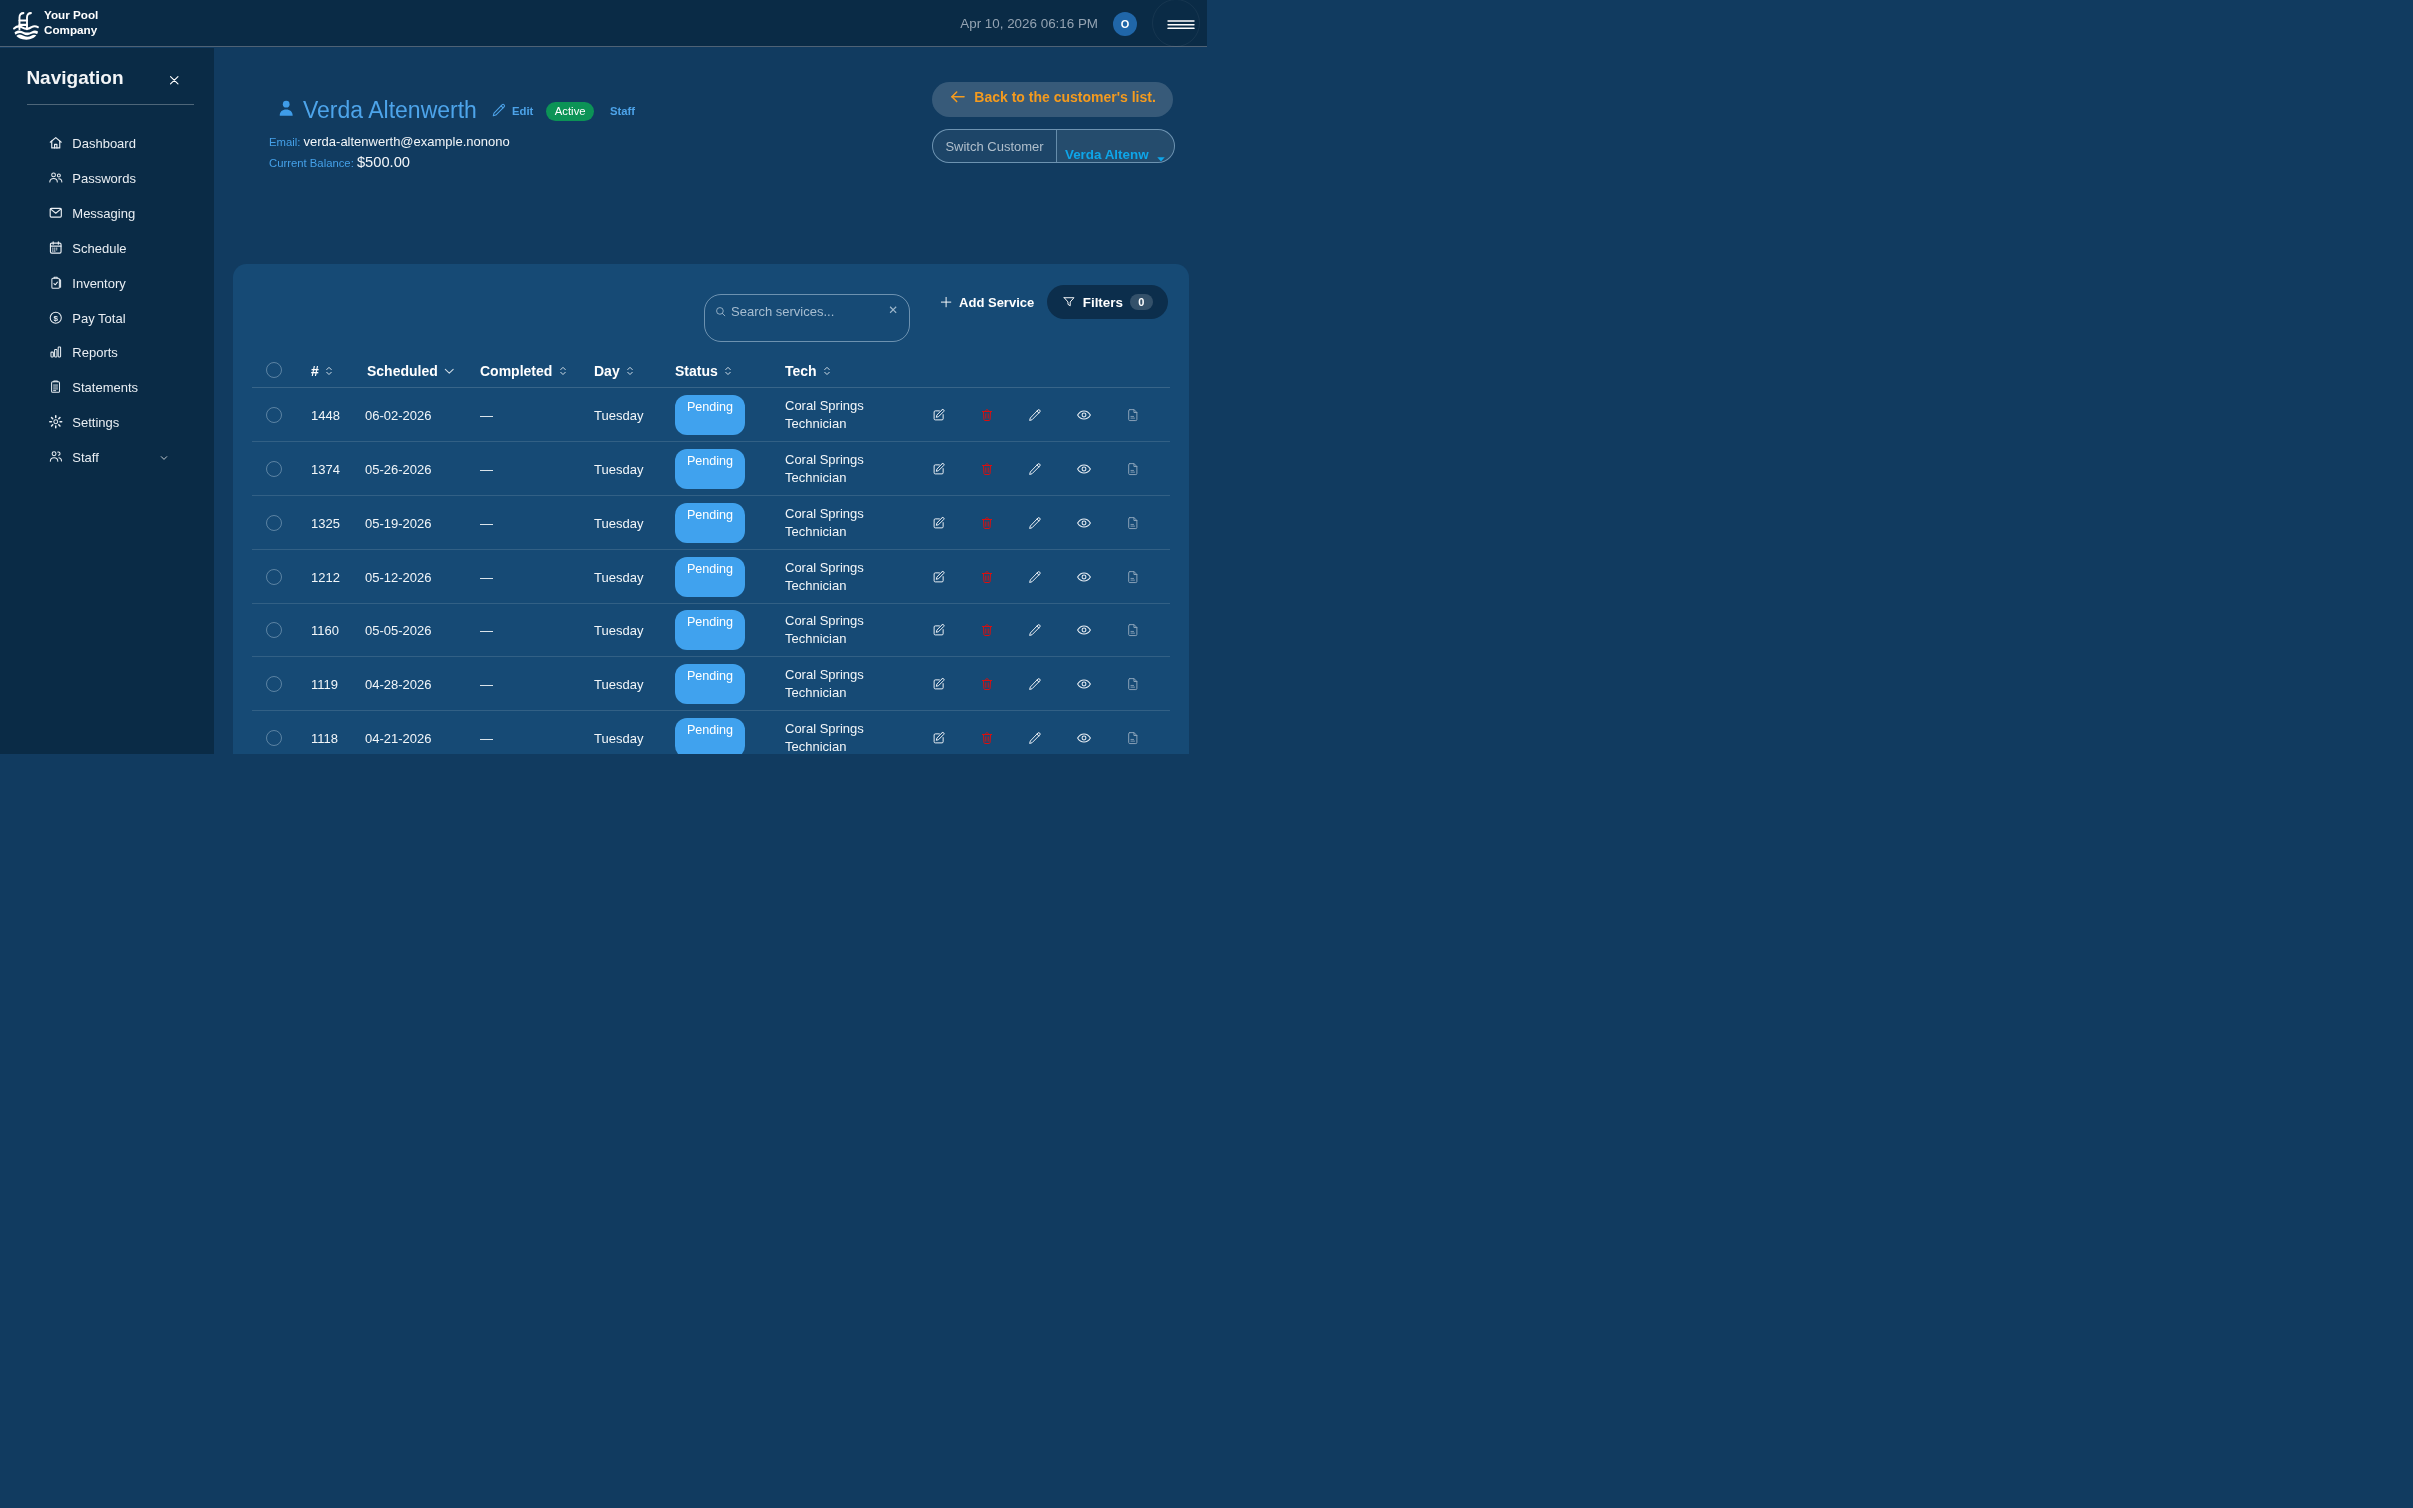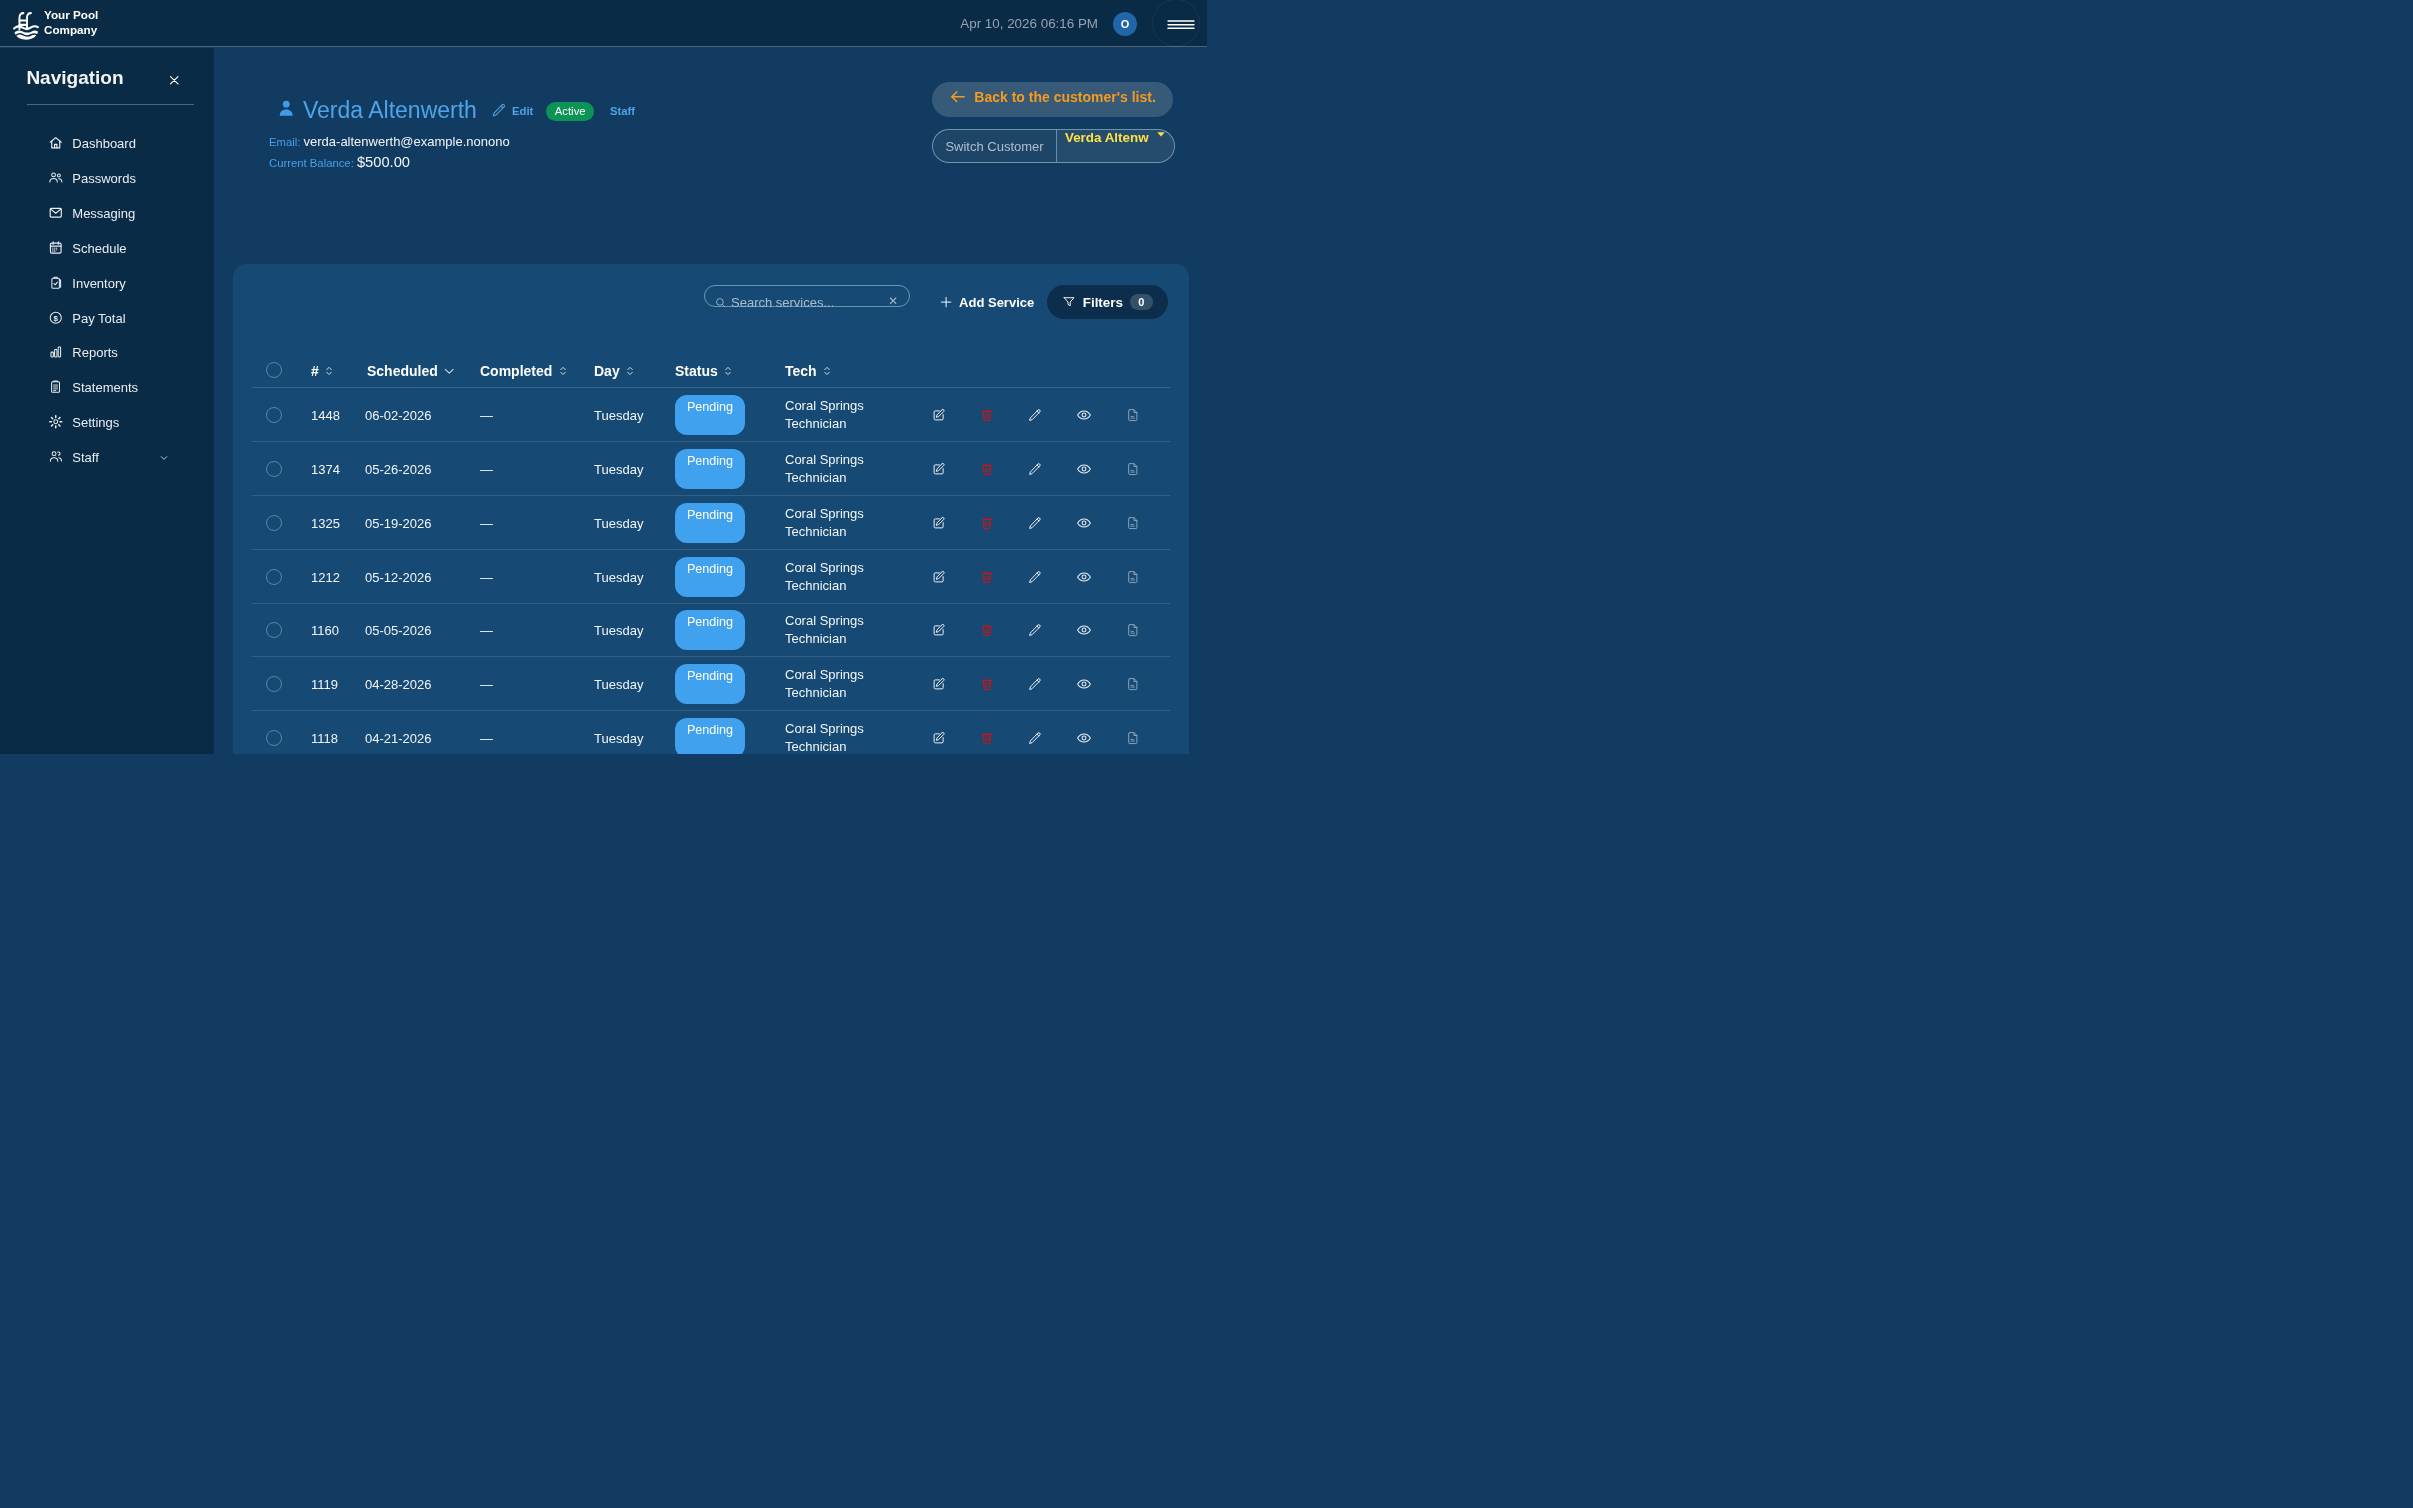--- a/index.html
+++ b/index.html
@@ -24,27 +24,27 @@
 #peditt{position:absolute;left:512px;top:105px;font-size:11.3px;font-weight:bold;color:#4da3e9}
 #pactive{position:absolute;left:546px;top:102px;height:19px;border-radius:9.6px;background:#0c9356;color:#fff;font-size:11.3px;padding:0 8.8px;line-height:19px}
 #pcancel{position:absolute;left:610px;top:105px;font-size:11.3px;font-weight:bold;color:#4da3e9}
 #prow1{position:absolute;left:269px;top:134px;font-size:11.3px;color:#45a0e8}
 #prow1 b{font-weight:normal;font-size:13px;color:#f3f6f9}
 #prow2{position:absolute;left:269px;top:154px;font-size:11.3px;color:#45a0e8}
 #prow2 b{font-weight:normal;font-size:14.7px;color:#f3f6f9}
 #backbtn{position:absolute;left:932px;top:82px;width:241px;height:35px;border-radius:17.6px;background:rgba(255,255,255,.16);display:flex;align-items:center;justify-content:center;gap:7.5px;color:#f59b1e;font-size:14px;font-weight:bold;padding-bottom:5px}
 #switch{position:absolute;left:932px;top:129px;width:243px;height:34px;border-radius:17px;border:0.8px solid rgba(176,214,238,.55);background:rgba(255,255,255,.05);display:flex;overflow:hidden}
 #swl{width:124px;display:flex;align-items:center;justify-content:center;color:#b0bfcc;font-size:13px;border-right:0.8px solid rgba(176,214,238,.5)}
-#swr{flex:1;background:rgba(255,255,255,.04);display:flex;align-items:flex-start;justify-content:center;gap:7.5px;color:#fde047;font-size:13.4px;font-weight:bold}
+#swr{flex:1;background:rgba(255,255,255,.04);display:flex;align-items:flex-end;justify-content:center;gap:7.5px;color:#0ea5e9;font-size:13.4px;font-weight:bold}
 #tabs{position:absolute;left:229px;top:219px;width:965px;height:28.5px;border-bottom:0.8px solid rgba(255,255,255,.22)}
 .tab{position:absolute;top:3.4px;font-size:13.4px;font-weight:bold;color:#7b93a8}
 .tab.on{color:#fff}
 #tabline{position:absolute;left:141px;top:27px;width:83px;height:2.1px;background:#fff}
 #card{position:absolute;left:233px;top:264px;width:956px;height:587px;border-radius:13.4px;background:#164a75}
-#search{position:absolute;left:704px;top:285px;width:206px;height:22px;border:0.8px solid rgba(195,218,235,.5);border-radius:17px;color:#a7bdd0}
+#search{position:absolute;left:704px;top:294px;width:206px;height:48px;border:0.8px solid rgba(195,218,235,.5);border-radius:17px;color:#a7bdd0}
 #search .ph{position:absolute;left:26px;top:8.8px;font-size:13px}
 #search .sx{position:absolute;right:11px;top:8.4px;font-size:11.7px;color:#9fb8cc}
 #addsvc{position:absolute;left:939px;top:285px;height:34px;display:flex;align-items:center;gap:5.9px;color:#fff;font-size:13px;font-weight:bold}
 #filters{position:absolute;left:1047px;top:285px;width:121px;height:34px;border-radius:17.6px;background:#0c2e4c;display:flex;align-items:center;justify-content:center;gap:6.7px;color:#fff;font-size:13.4px;font-weight:bold}
 #fbadge{background:rgba(255,255,255,.17);border-radius:8px;height:16px;min-width:23.5px;text-align:center;font-size:11px;line-height:16px}
 .radio{position:absolute;width:16px;height:16px;border:1.3px solid rgba(195,215,230,.4);border-radius:50%}
 #thead{position:absolute;left:233px;top:352px;width:956px;height:36px;color:#fff;font-weight:bold;font-size:14px}
 #thead .sep{position:absolute;left:19px;right:19px;bottom:0;border-bottom:0.8px solid rgba(255,255,255,.15)}
 .hc{position:absolute;top:11px;display:flex;align-items:center}
 .sic{color:#cfdce6;margin-left:6.7px;display:flex}

